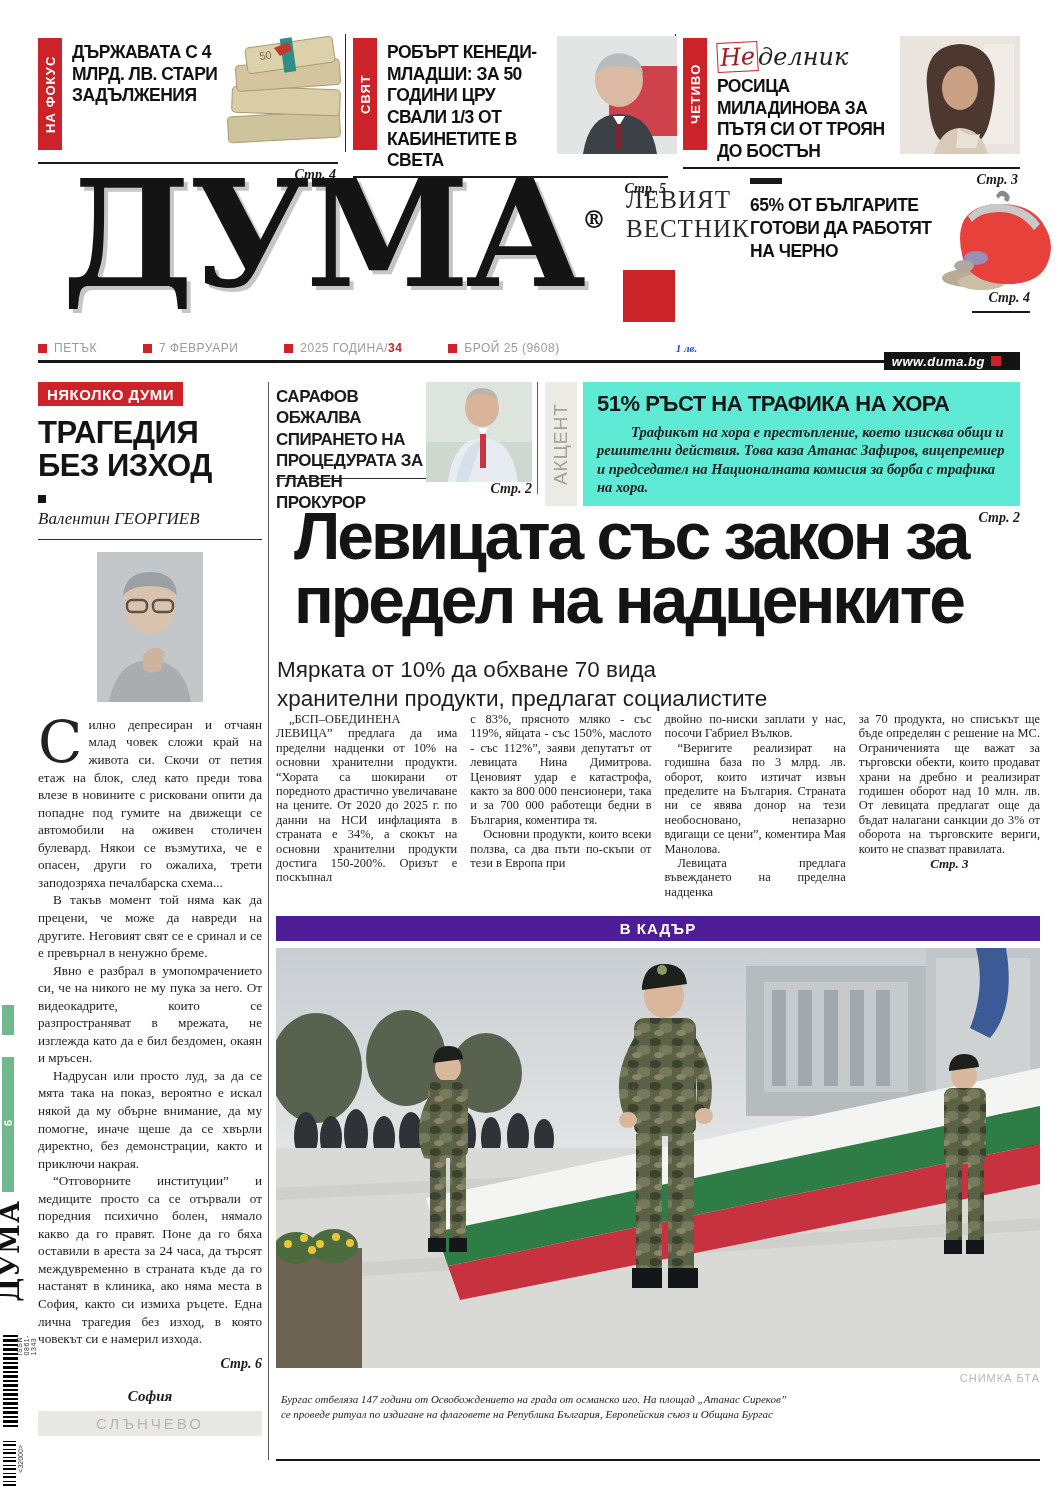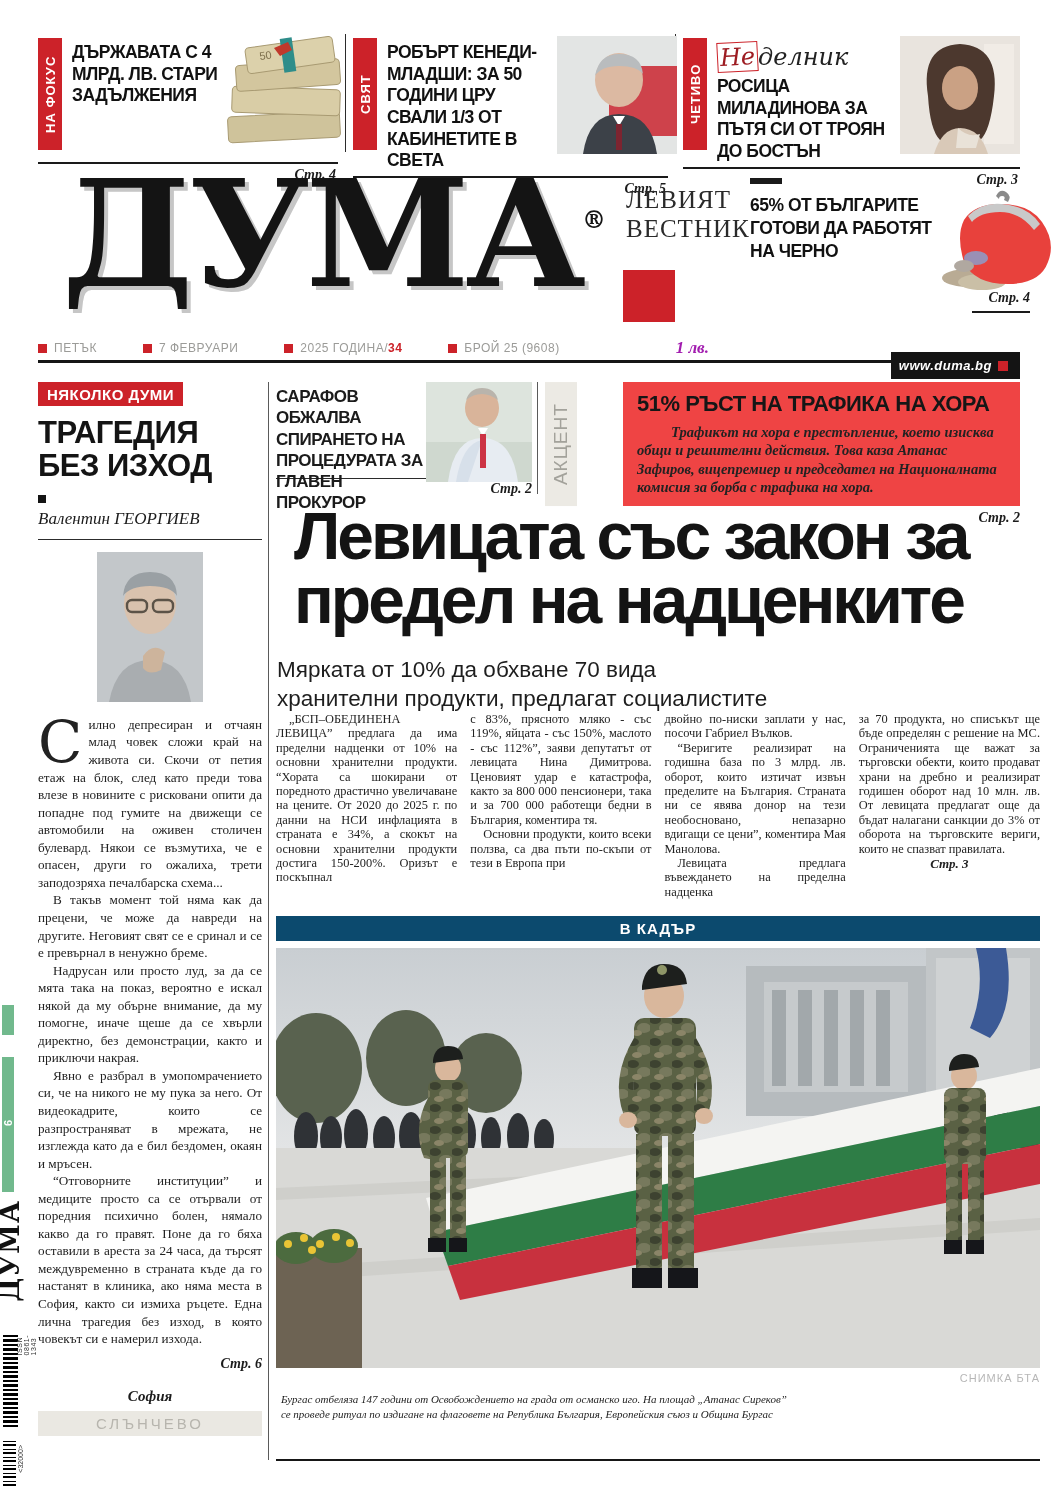--- a/index.html
+++ b/index.html
@@ -49,25 +49,25 @@
   .purse-img { position:absolute; right:0; top:8px; }
   .m-promo-page { position:absolute; right:28px; top:112px; font-style:italic; font-weight:bold; font-size:14px; }
   .m-promo-underline { position:absolute; right:28px; top:133px; width:58px; border-top:2px solid #1a1a1a; }
 
   
   .dateline { position:absolute; left:38px; top:338px; width:982px; height:20px;
     font-family:"Liberation Sans",sans-serif; font-size:12px; color:#9b9b98; display:flex; align-items:center; }
   .dl-item { display:flex; align-items:center; margin-right:46px; letter-spacing:0.5px; }
   .dl-sq { width:9px; height:9px; background:#cc2229; margin-right:7px; flex:none; }
   .dl-red { color:#cc2229; font-weight:bold; }
-  .price { font-family:"Liberation Serif",serif; color:#a21caf; font-weight:bold; font-style:italic; font-size:17px; margin-left:70px; }
+  .price { font-family:"Liberation Serif",serif; color:#1d4ed8; font-weight:bold; font-style:italic; font-size:11px; margin-left:70px; }
   .rule-thick { position:absolute; left:38px; top:360px; width:982px; border-top:3px solid #161616; }
-  .www-box { position:absolute; right:38px; top:352px; height:27px; background:#141414; color:#fff;
+  .www-box { position:absolute; right:38px; top:352px; height:18px; background:#141414; color:#fff;
     font-family:"Liberation Sans",sans-serif; font-weight:bold; font-size:13px; font-style:italic;
-    display:flex; align-items:center; padding:0 12px 0 8px; letter-spacing:0.5px; }
+    display:flex; align-items:center; padding:0 19px 0 8px; letter-spacing:0.5px; }
   .www-sq { width:10px; height:10px; background:#cc2229; margin-left:6px; }
 
   
   .left-col { position:absolute; left:38px; top:382px; width:224px; }
   .col-divider { position:absolute; left:268px; top:382px; width:1px; height:1078px; background:#5a5a5a; }
   .kicker { display:inline-block; background:#cc2229; color:#fff; font-family:"Liberation Sans",sans-serif;
     font-weight:bold; font-size:15px; padding:4px 9px 3px; letter-spacing:0.5px; }
   .lc-title { font-size:31px; line-height:1.08; margin-top:10px; color:#141414; letter-spacing:-0.5px; }
   .lc-bullet { width:8px; height:8px; background:#141414; margin:12px 0 6px; }
   .lc-byline { font-style:italic; font-size:17px; margin-bottom:10px; }
@@ -93,40 +93,40 @@
   .sa-img { flex:none; }
   .sa-rule { border-top:1px solid #2b2b2b; }
   .sa-page { text-align:right; font-style:italic; font-weight:bold; font-size:14px; padding-top:2px; }
   .mid-divider { position:absolute; left:537px; top:382px; width:1px; height:112px; background:#5a5a5a; }
 
   .akcent { position:absolute; left:545px; top:382px; width:475px; }
   .ak-row { display:flex; }
   .ak-label { width:32px; background:#eceae4; color:#a3a29b; font-family:"Liberation Sans",sans-serif;
     font-size:19px; letter-spacing:1px; display:flex; align-items:center; justify-content:center;
     writing-mode:vertical-rl; transform:rotate(180deg); margin-right:6px; }
-  .ak-box { flex:1; background:#ef4444; padding:9px 14px 10px;margin-left:40px; }
+  .ak-box { flex:1; background:#5eead4; padding:9px 14px 10px; }
   .ak-title { font-size:22px; letter-spacing:-0.5px; color:#161616; margin-bottom:6px; }
   .ak-text { font-style:italic; font-size:14.5px; line-height:1.26; color:#222;font-weight:bold; }
   .ak-text .ind { display:inline-block; width:34px; }
   .ak-page { text-align:right; font-style:italic; font-weight:bold; font-size:14px; padding-top:4px; }
 
   
   .main-headline { position:absolute; left:274px; top:504px; width:766px;
     font-size:66px; line-height:0.97; letter-spacing:-3px; color:#141414;margin-left:20px; }
   .main-subhead { position:absolute; left:277px; top:655px; width:766px;
     font-family:"Liberation Sans",sans-serif; font-size:22.5px; line-height:1.3; color:#1e1e1e; }
   .main-cols { position:absolute; left:276px; top:712px; width:764px; height:196px; overflow:hidden;
     display:grid; grid-template-columns:repeat(4,1fr); column-gap:13px;
     font-size:12.4px; line-height:1.16; text-align:justify; color:#222; }
   .main-cols p { text-indent:13px; }
   .main-cols p.cont { text-indent:0; }
   .mc-page { text-align:center; font-style:italic; font-weight:bold; font-size:13px; text-indent:0 !important; }
 
   
-  .vkadar { position:absolute; left:276px; top:916px; width:764px; height:25px; background:#0c4a6e;
+  .vkadar { position:absolute; left:276px; top:916px; width:764px; height:25px; background:#4c1d95;
     color:#fff; font-family:"Liberation Sans",sans-serif; font-weight:bold; font-size:15px;
     display:flex; align-items:center; justify-content:center; letter-spacing:1px; }
   .main-photo { position:absolute; left:276px; top:948px; width:764px; height:420px; background:#d8d9d8; }
   .photo-credit { position:absolute; left:276px; top:1372px; width:764px; text-align:right;
     font-family:"Liberation Sans",sans-serif; font-size:11px; color:#b7b7b7; letter-spacing:1px; }
   .caption { position:absolute; left:281px; top:1392px; width:760px; font-style:italic; font-size:11px;
     line-height:1.32; color:#1d1d1d; }
   .bottom-rule { position:absolute; left:276px; top:1459px; width:764px; border-top:2px solid #161616; }
 
   
@@ -294,22 +294,22 @@
         <path d="M26 44 q2 -24 27 -24 q26 0 27 24 q-6 -10 -27 -10 q-20 0 -27 10" fill="#9aa0a4"></path>
         <rect x="30" y="48" width="20" height="12" rx="5" fill="none" stroke="#5c5348" stroke-width="2.4"></rect>
         <rect x="56" y="48" width="20" height="12" rx="5" fill="none" stroke="#5c5348" stroke-width="2.4"></rect>
         <path d="M12 150 q8 -42 41 -42 q34 0 41 42 z" fill="#a9adb0"></path>
         <path d="M46 104 q10 -14 22 -4 l-4 18 q-12 6 -18 -2 z" fill="#cdb49c"></path>
       </svg>
     </div>
     <div class="lc-article">
       <p class="first"><span class="dropcap">С</span><span>илно депресиран и отчаян млад човек сложи край на живота си. Скочи от петия етаж на блок, след като преди това влезе в новините с рисковани опити да попадне под гумите на движещи се автомобили на оживен столичен булевард. Някои се възмутиха, че е опасен, други го ожалиха, трети заподозряха печалбарска схема...</span></p>
       <p>В такъв момент той няма как да прецени, че може да навреди на другите. Неговият свят се е сринал и се е превърнал в ненужно бреме.</p>
+      <p>Явно е разбрал в умопомрачението си, че на никого не му пука за него. От видеокадрите, които се разпространяват в мрежата, не изглежда като да е бил бездомен, окаян и мръсен.</p>
       <p>Надрусан или просто луд, за да се мята така на показ, вероятно е искал някой да му обърне внимание, да му помогне, иначе щеше да се хвърли директно, без демонстрации, както и приключи накрая.</p>
-      <p>Явно е разбрал в умопомрачението си, че на никого не му пука за него. От видеокадрите, които се разпространяват в мрежата, не изглежда като да е бил бездомен, окаян и мръсен.</p>
       <p>“Отговорните институции” и медиците просто са се отървали от поредния психично болен, нямало какво да го правят. Поне да го бяха оставили в ареста за 24 часа, да търсят междувременно в страната къде да го настанят в клиника, ако няма места в София, както си измиха ръцете. Една лична трагедия без изход, в която човекът си е намерил изхода.</p>
     </div>
     <div class="lc-page">Стр. 6</div>
 
     <div class="weather">
       <div class="w-city">София</div>
       <div class="w-cond">СЛЪНЧЕВО</div>
       <div class="w-row">
         
         

